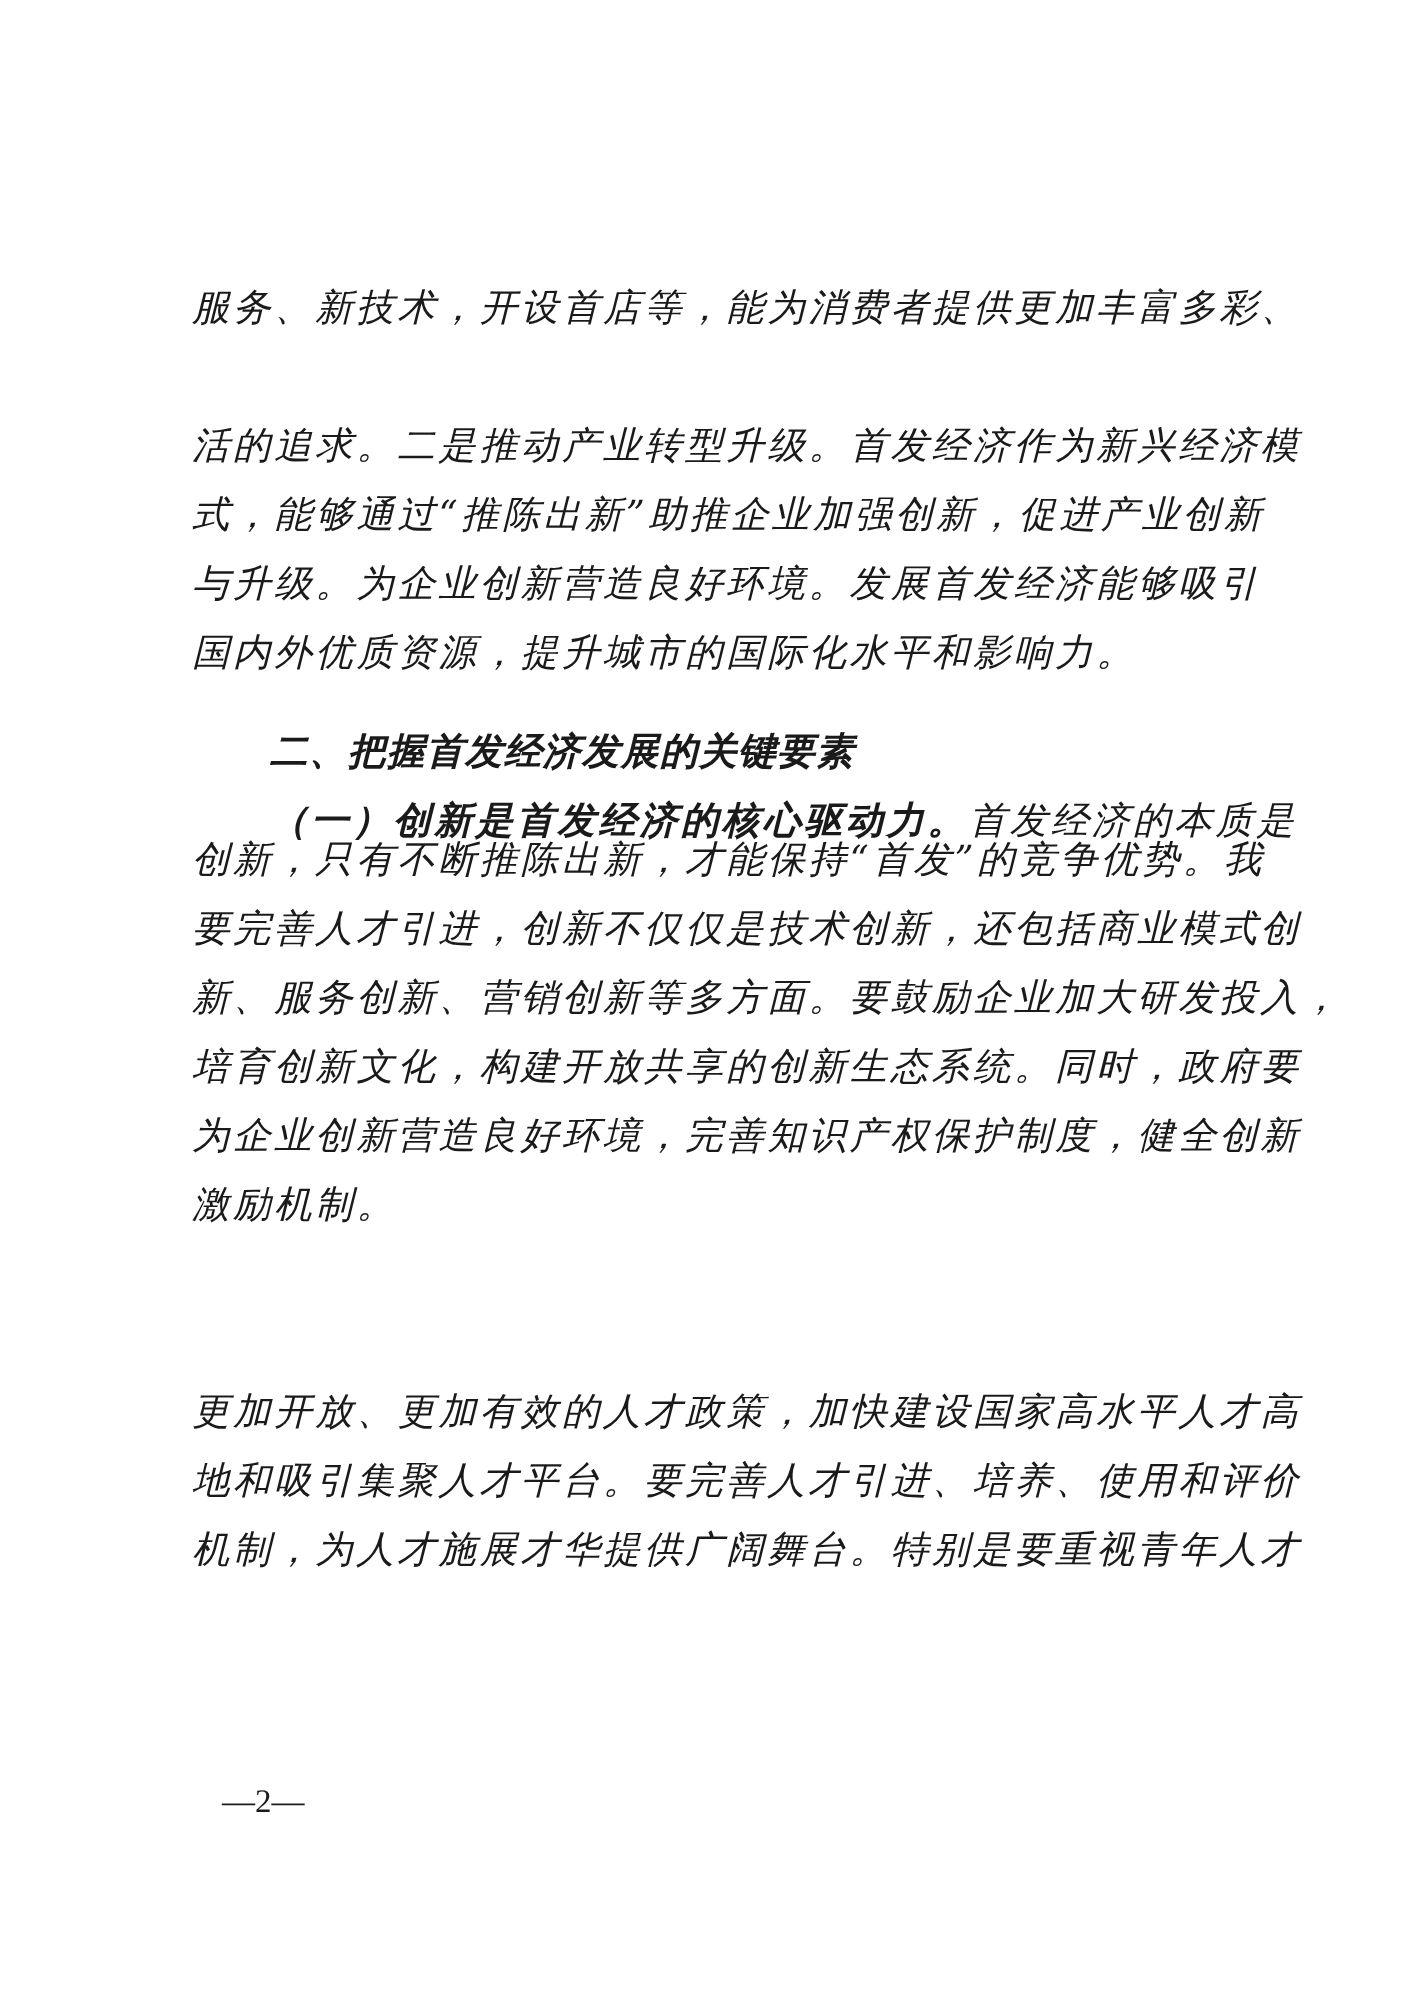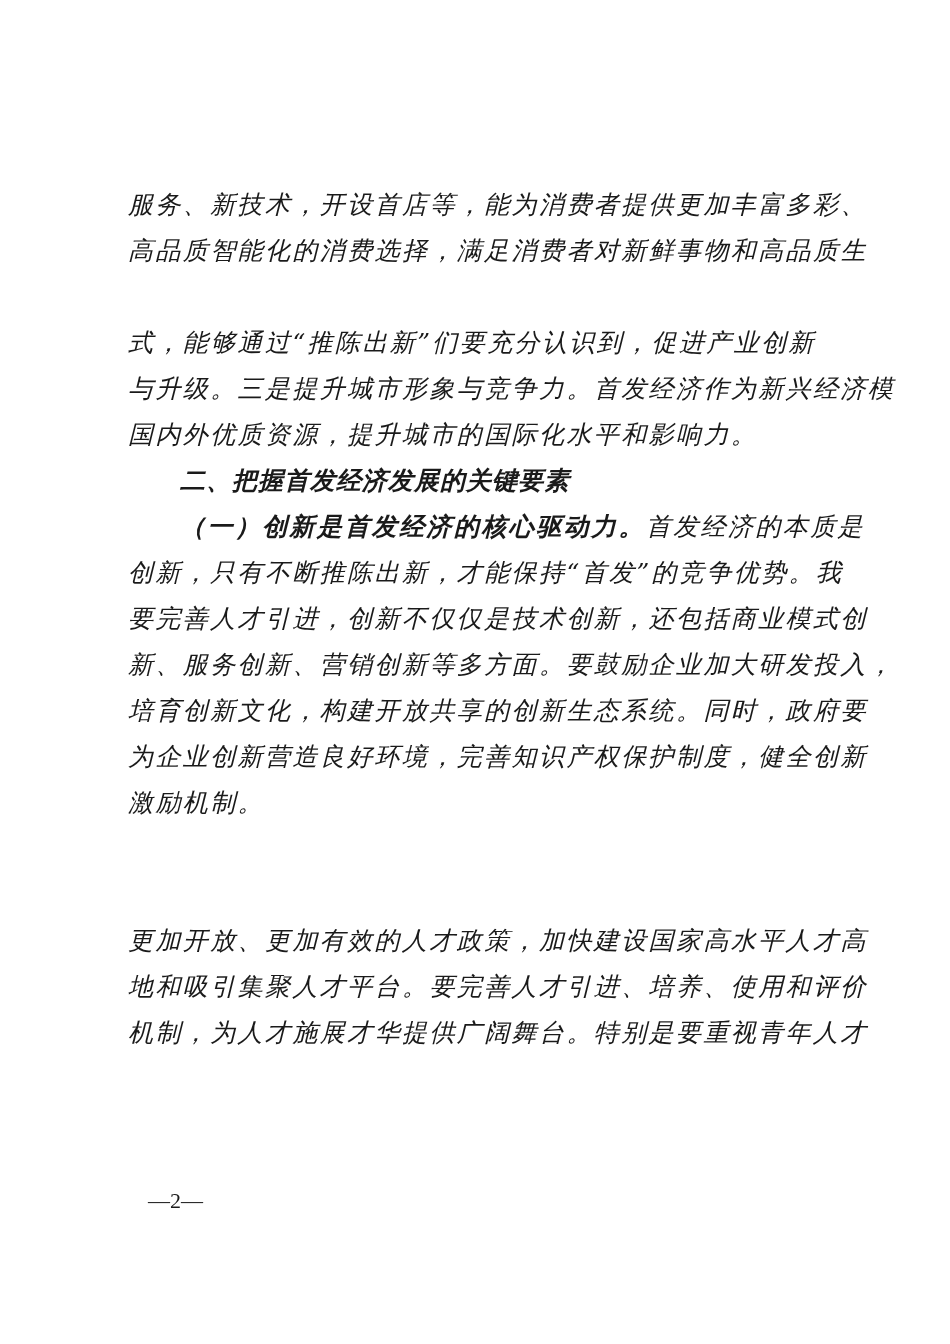--- a/index.html
+++ b/index.html
@@ -1,34 +1,34 @@
 <!DOCTYPE html>
 <html><head>
   <meta charset="utf-8">
   <style>
     html, body { margin: 0; padding: 0; background: #ffffff; }
     body { width: 950px; height: 1344px; position: relative; overflow: hidden;
       font-family: "DejaVu Serif", "Liberation Serif", serif; color: #1a1a1a; }
     .page { position: absolute; left: 0; top: 0; width: 950px; height: 1344px; background: #fff; }
     .line { position: absolute; left: 128px; width: 710px; height: 46px; line-height: 46px;
       font-size: 25px; white-space: nowrap; letter-spacing: 2.4px; font-style: italic; }
-    .indent { left: 180px; width: 660px; }
+    .indent { left: 180px; width: 660px; margin-top: 20px; }
     .heading { font-family: "DejaVu Sans", "Liberation Sans", sans-serif; font-weight: bold; letter-spacing: 1px; }
     .bold { font-weight: bold; }
     .page-num { position: absolute; left: 148px; top: 1188px; font-size: 22px;
       font-family: "Liberation Serif", "DejaVu Serif", serif; }
   </style>
 </head>
 <body>
 
 <div class="page">
   <div class="line" style="top:182px">服务、新技术，开设首店等，能为消费者提供更加丰富多彩、</div>
-  <div class="line" style="top:228px">高品质智能化的消费选择，满足消费者对新鲜事物和高品质生</div>
-  <div class="line" style="top:320px">式，能够通过“推陈出新”们要充分认识到，促进产业创新</div>
-  <div class="line" style="top:366px">与升级。三是提升城市形象与竞争力。首发经济作为新兴经济模</div>
+  <div class="line" style="top:274px">活的追求。二是推动产业转型升级。首发经济作为新兴经济模</div>
+  <div class="line" style="top:320px">式，能够通过“推陈出新”助推企业加强创新，促进产业创新</div>
+  <div class="line" style="top:366px">与升级。为企业创新营造良好环境。发展首发经济能够吸引</div>
   <div class="line" style="top:412px">国内外优质资源，提升城市的国际化水平和影响力。</div>
 
   <div class="line indent heading" style="top:458px">二、把握首发经济发展的关键要素</div>
 
   <div class="line indent" style="top:504px">
     <span class="bold">（一）创新是首发经济的核心驱动力。</span><span>首发经济的本质是</span>
   </div>
   <div class="line" style="top:550px">创新，只有不断推陈出新，才能保持“首发”的竞争优势。我</div>
   <div class="line" style="top:596px">要完善人才引进，创新不仅仅是技术创新，还包括商业模式创</div>
   <div class="line" style="top:642px">新、服务创新、营销创新等多方面。要鼓励企业加大研发投入，</div>

